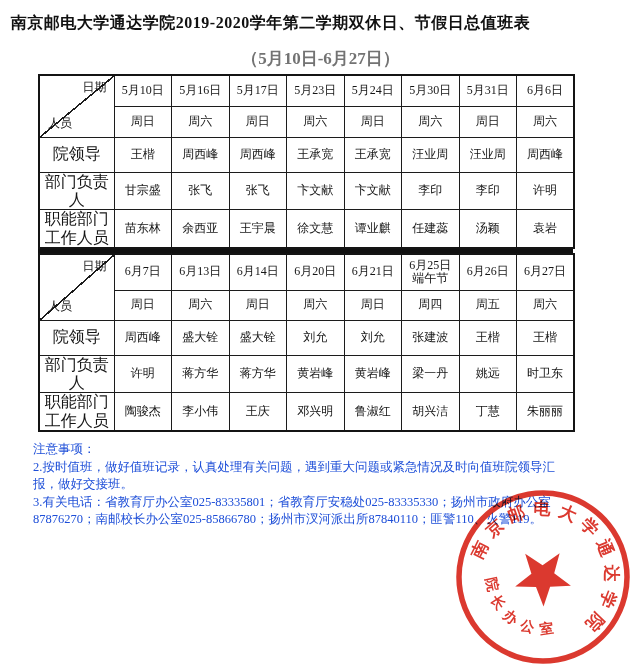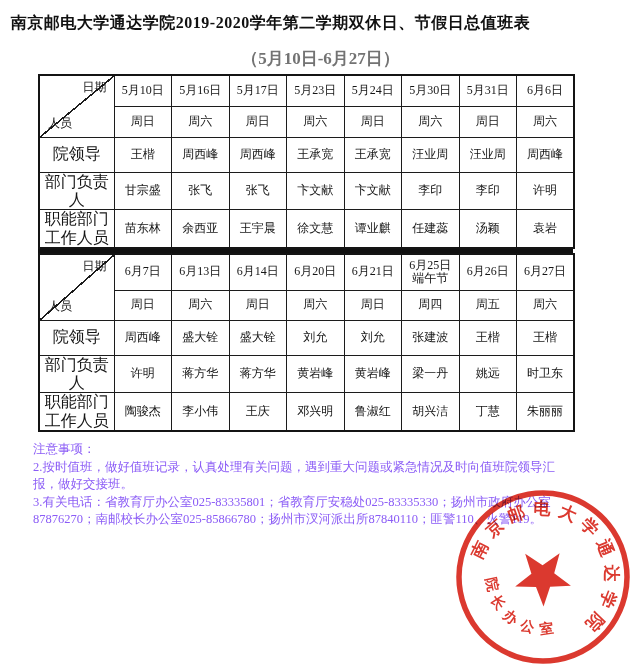--- a/index.html
+++ b/index.html
@@ -33,21 +33,21 @@
     position:relative;
     background:linear-gradient(to bottom right,
       transparent calc(50% - 0.8px), #1c1c1c calc(50% - 0.8px),
       #1c1c1c calc(50% + 0.8px), transparent calc(50% + 0.8px));
   }
   td.diag .lbl-top{position:absolute;top:5px;right:7px;font-size:12px;}
   td.diag .lbl-bottom{position:absolute;bottom:6px;left:8px;font-size:12px;margin-top:39px;}
   .table-divider{width:535px;height:4px;background:#111;}
   .notes{
     position:absolute;left:33px;top:441px;width:582px;
-    font-size:12.5px;line-height:17.5px;color:#8b5cf6;
+    font-size:12.5px;line-height:17.5px;color:#1d4ed8;
   }
   .notes .note-heading{white-space:pre-line;}
   .notes .note-item{white-space:pre-line;}
   .stamp{position:absolute;left:443px;top:487px;width:200px;height:190px;
     mix-blend-mode:multiply;opacity:.92;pointer-events:none;}
 </style>
 </head>
 <body>
 
 <div class="page">

